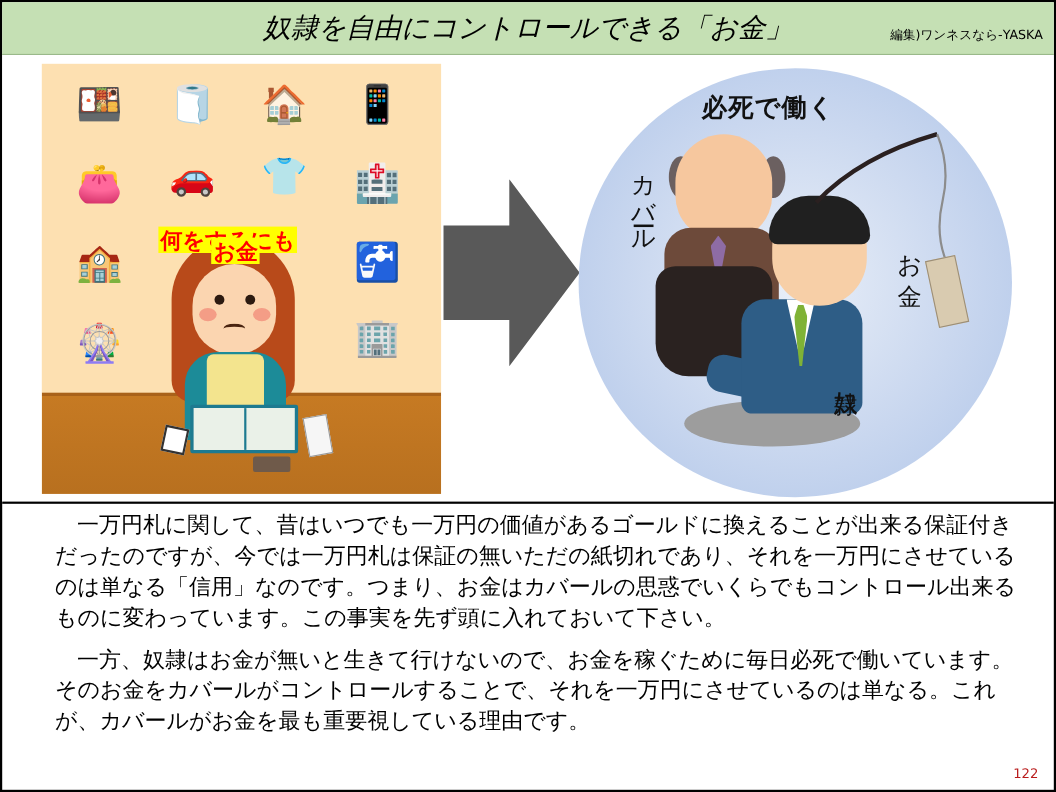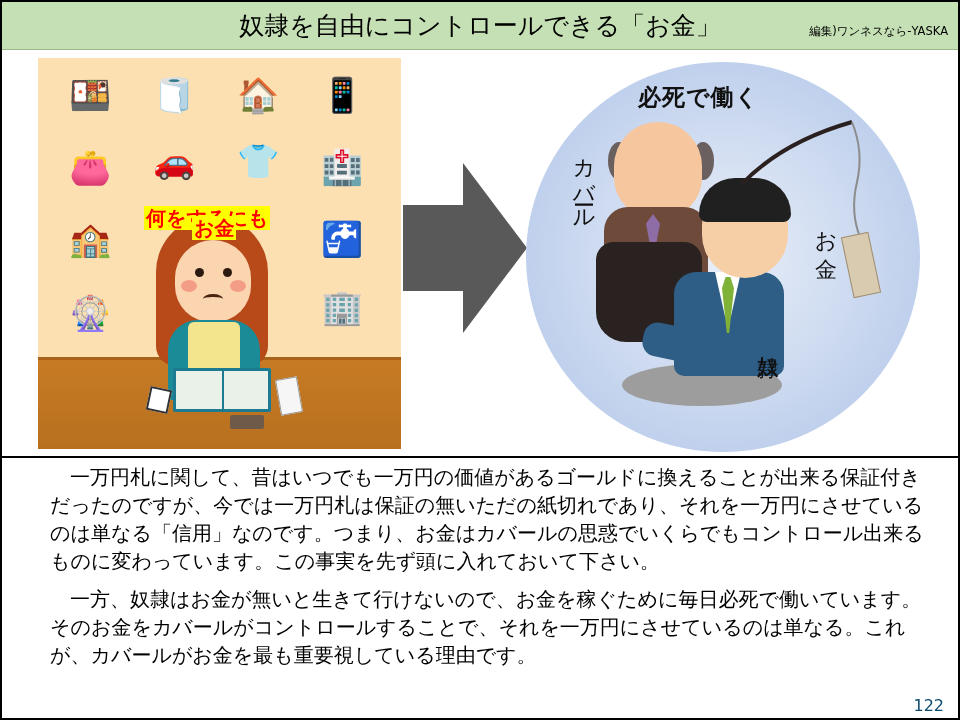--- a/index.html
+++ b/index.html
@@ -3,21 +3,21 @@
   <meta charset="utf-8">
   <style>
     * { box-sizing: border-box; margin: 0; padding: 0; }
     html, body { width: 960px; height: 720px; overflow: hidden; background: #ffffff; }
     body { position: relative; font-family: "DejaVu Sans", "Liberation Sans", sans-serif; color: #000; }
 
     .slide { position: absolute; left: 0; top: 0; width: 960px; height: 720px; border: 2px solid #000; background: #fff; }
 
     
     .header { position: absolute; left: 0; top: 0; width: 956px; height: 48px; background: #c5e0b4; border-bottom: 1px solid #9ab98a; }
-    .header-title { position: absolute; left: 0; right: 0; top: 7px; text-align: center; font-size: 25px; letter-spacing: 0px; color: #000; }
+    .header-title { position: absolute; left: 0; right: 0; top: 7px; text-align: center; font-size: 25px; letter-spacing: 0px; color: #000; font-style: italic; }
     .header-credit { position: absolute; right: 10px; top: 22px; font-size: 11.5px; color: #000; }
 
     
     .top-panel { position: absolute; left: 0; top: 48px; width: 956px; height: 407px; background: #fff; }
     .divider { position: absolute; left: 0; top: 454px; width: 956px; height: 2px; background: #000; }
 
     
     .left-illus { position: absolute; left: 36px; top: 8px; width: 363px; height: 391px; background: #fde0b1; overflow: hidden; }
     .floor { position: absolute; left: 0; bottom: 0; width: 100%; height: 92px; background: linear-gradient(#c67a23, #b8701f); border-top: 3px solid #a9621a; }
     .icon-tile { position: absolute; width: 50px; height: 46px; display: flex; align-items: center; justify-content: center; font-size: 34px; line-height: 1; }
@@ -58,21 +58,21 @@
     .young-body { position: absolute; left: 672px; top: 270px; width: 110px; height: 104px; background: #2e5d86; border-radius: 22px 22px 10px 10px; }
     .young-shirt { position: absolute; left: 713px; top: 270px; width: 26px; height: 46px; background: #fff; clip-path: polygon(0 0, 100% 0, 60% 100%, 40% 100%); }
     .young-tie { position: absolute; left: 720px; top: 275px; width: 12px; height: 56px; background: #7fb236; clip-path: polygon(30% 0, 70% 0, 100% 20%, 60% 100%, 40% 100%, 0 20%); }
     .young-leg { position: absolute; left: 640px; top: 330px; width: 120px; height: 34px; background: #2e5d86; border-radius: 14px; transform: rotate(12deg); }
     .rod { position: absolute; left: 0; top: 0; width: 960px; height: 460px; pointer-events: none; }
     .bill { position: absolute; left: 845px; top: 232px; width: 28px; height: 62px; background: #d9cbb0; border: 1px solid #9c8e77; transform: rotate(-12deg); }
 
     
     .text-body { position: absolute; left: 48px; top: 461px; width: 880px; font-size: 20px; line-height: 28px; color: #000; }
     .para { text-indent: 1em; margin-bottom: 10px; }
-    .page-number { position: absolute; right: 14px; top: 694px; font-size: 16px; color: #0c4a6e; }
+    .page-number { position: absolute; right: 14px; top: 694px; font-size: 12px; color: #b91c1c; }
   </style>
 </head>
 <body>
 
 <div class="slide">
 
   <div class="header">
     <div class="header-title">奴隷を自由にコントロールできる「お金」</div>
     <div class="header-credit">編集)ワンネスなら-YASKA</div>
   </div>

